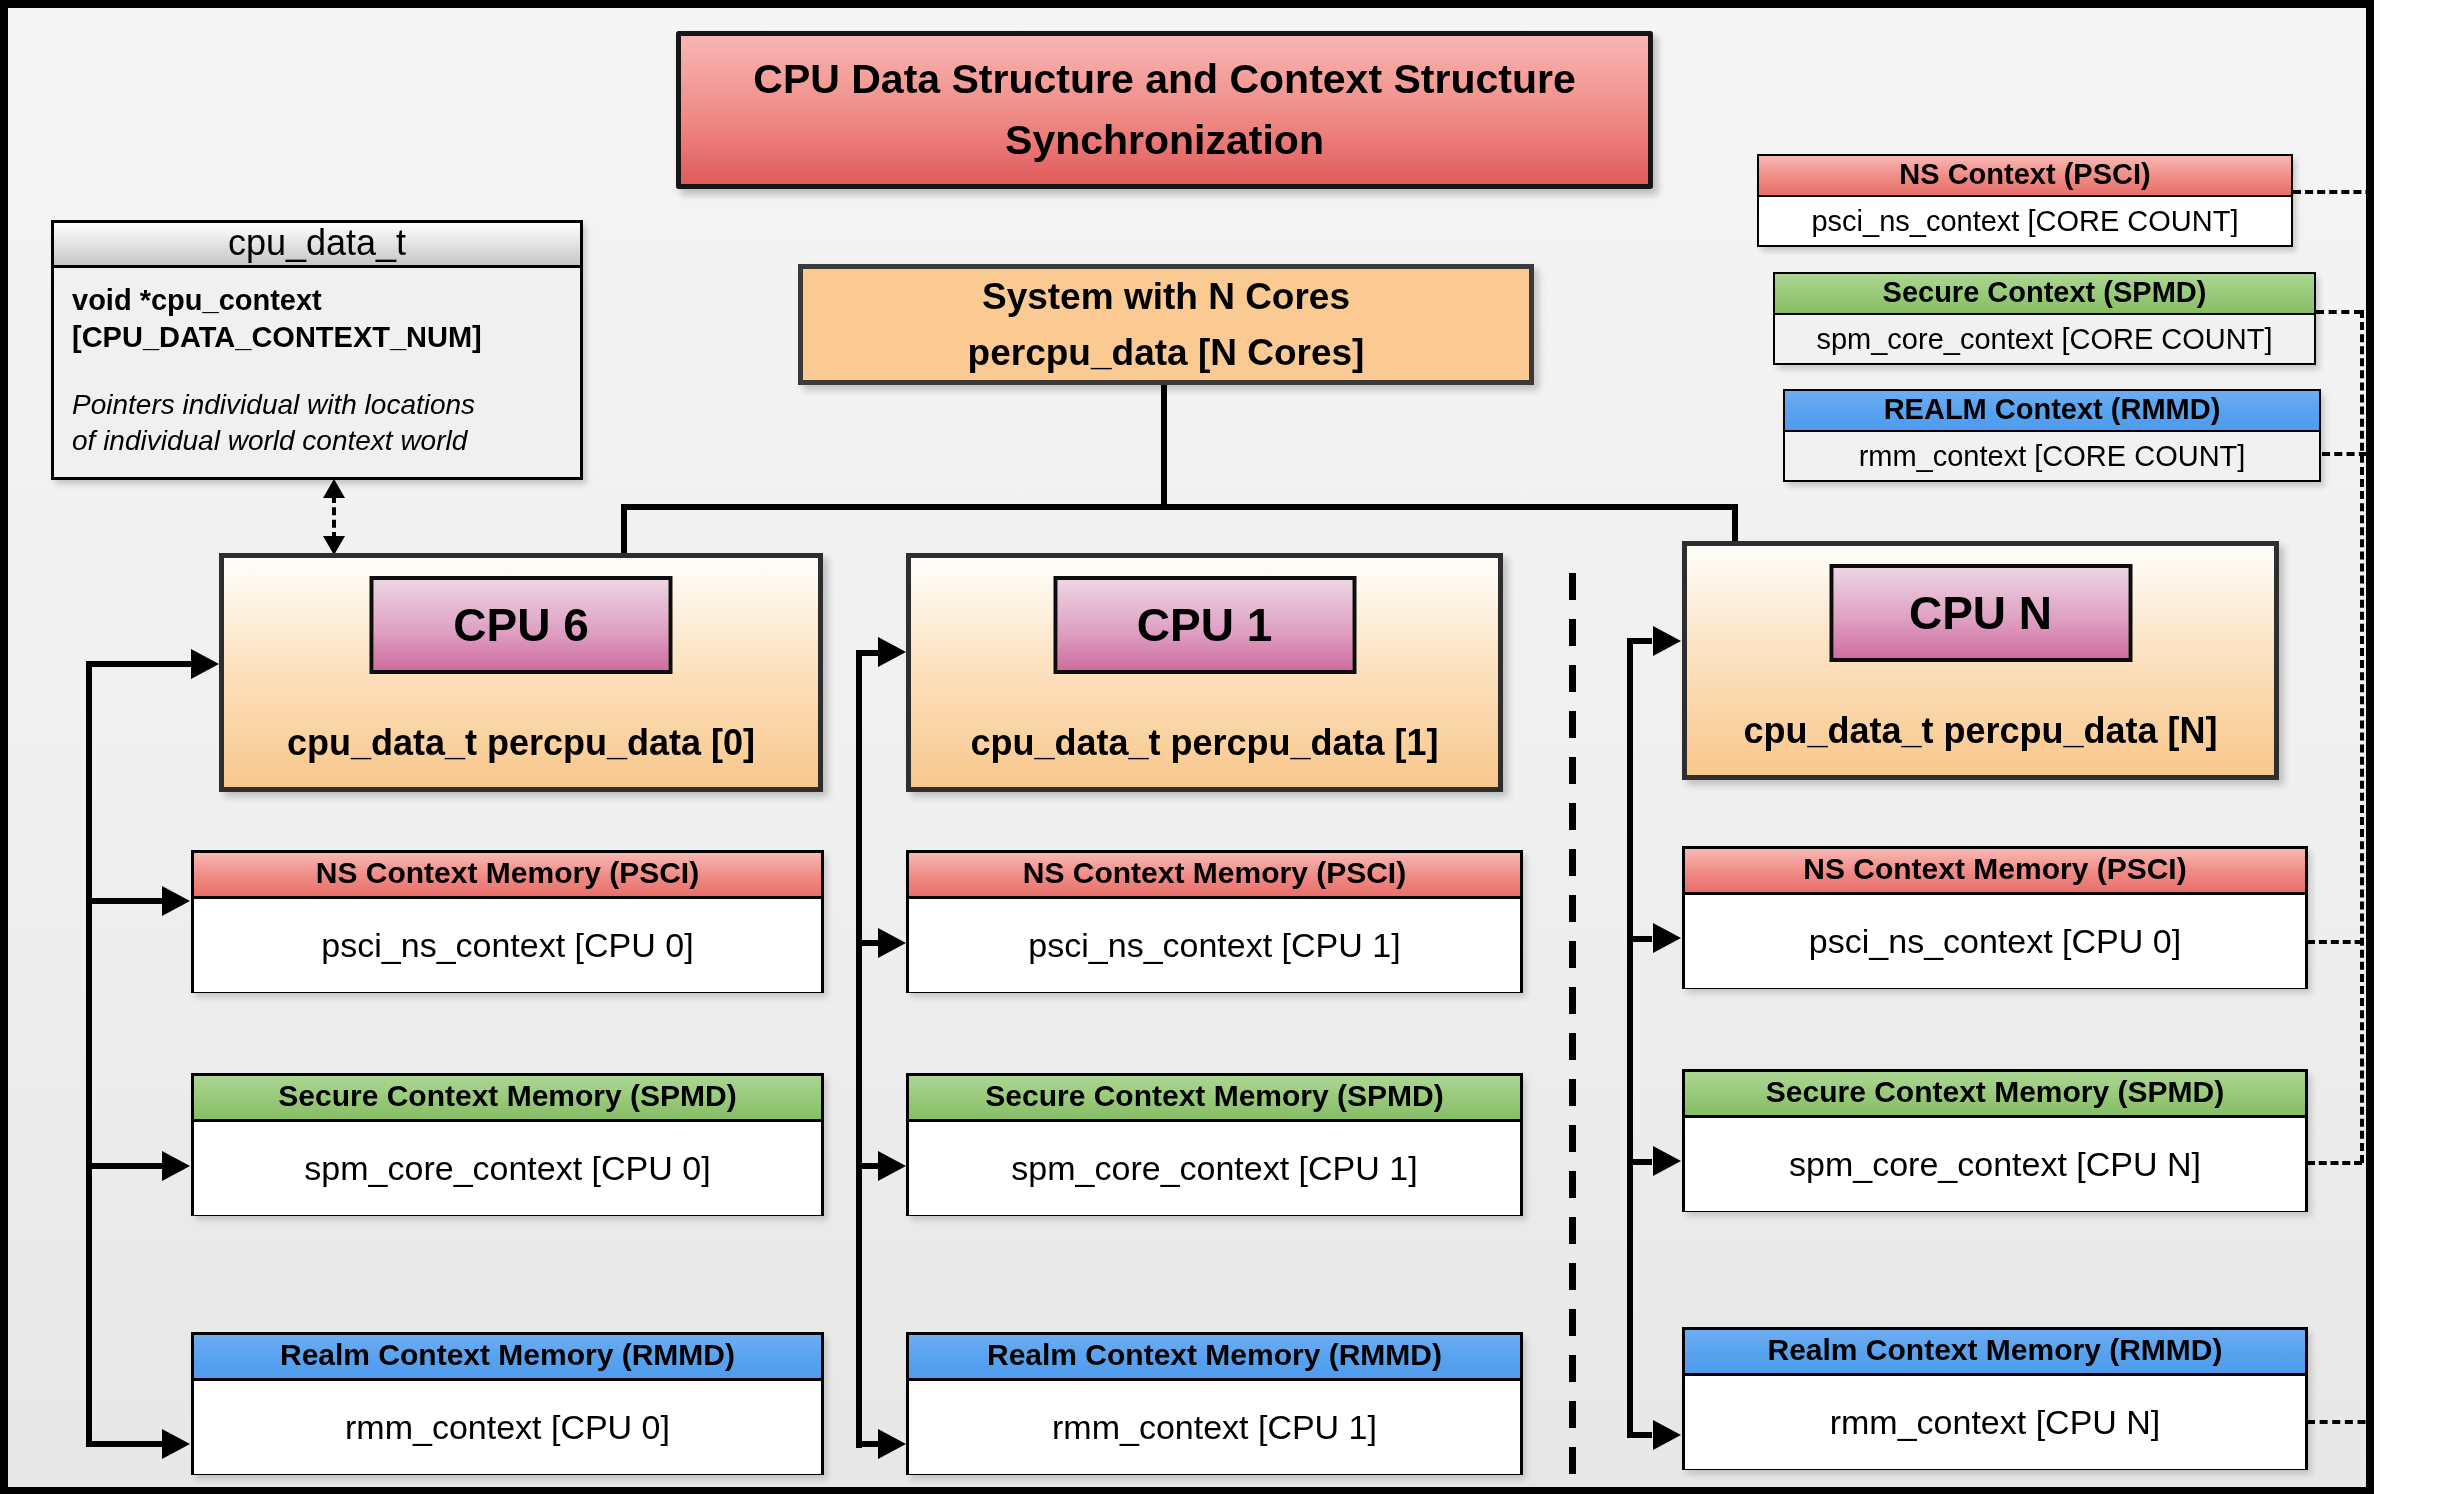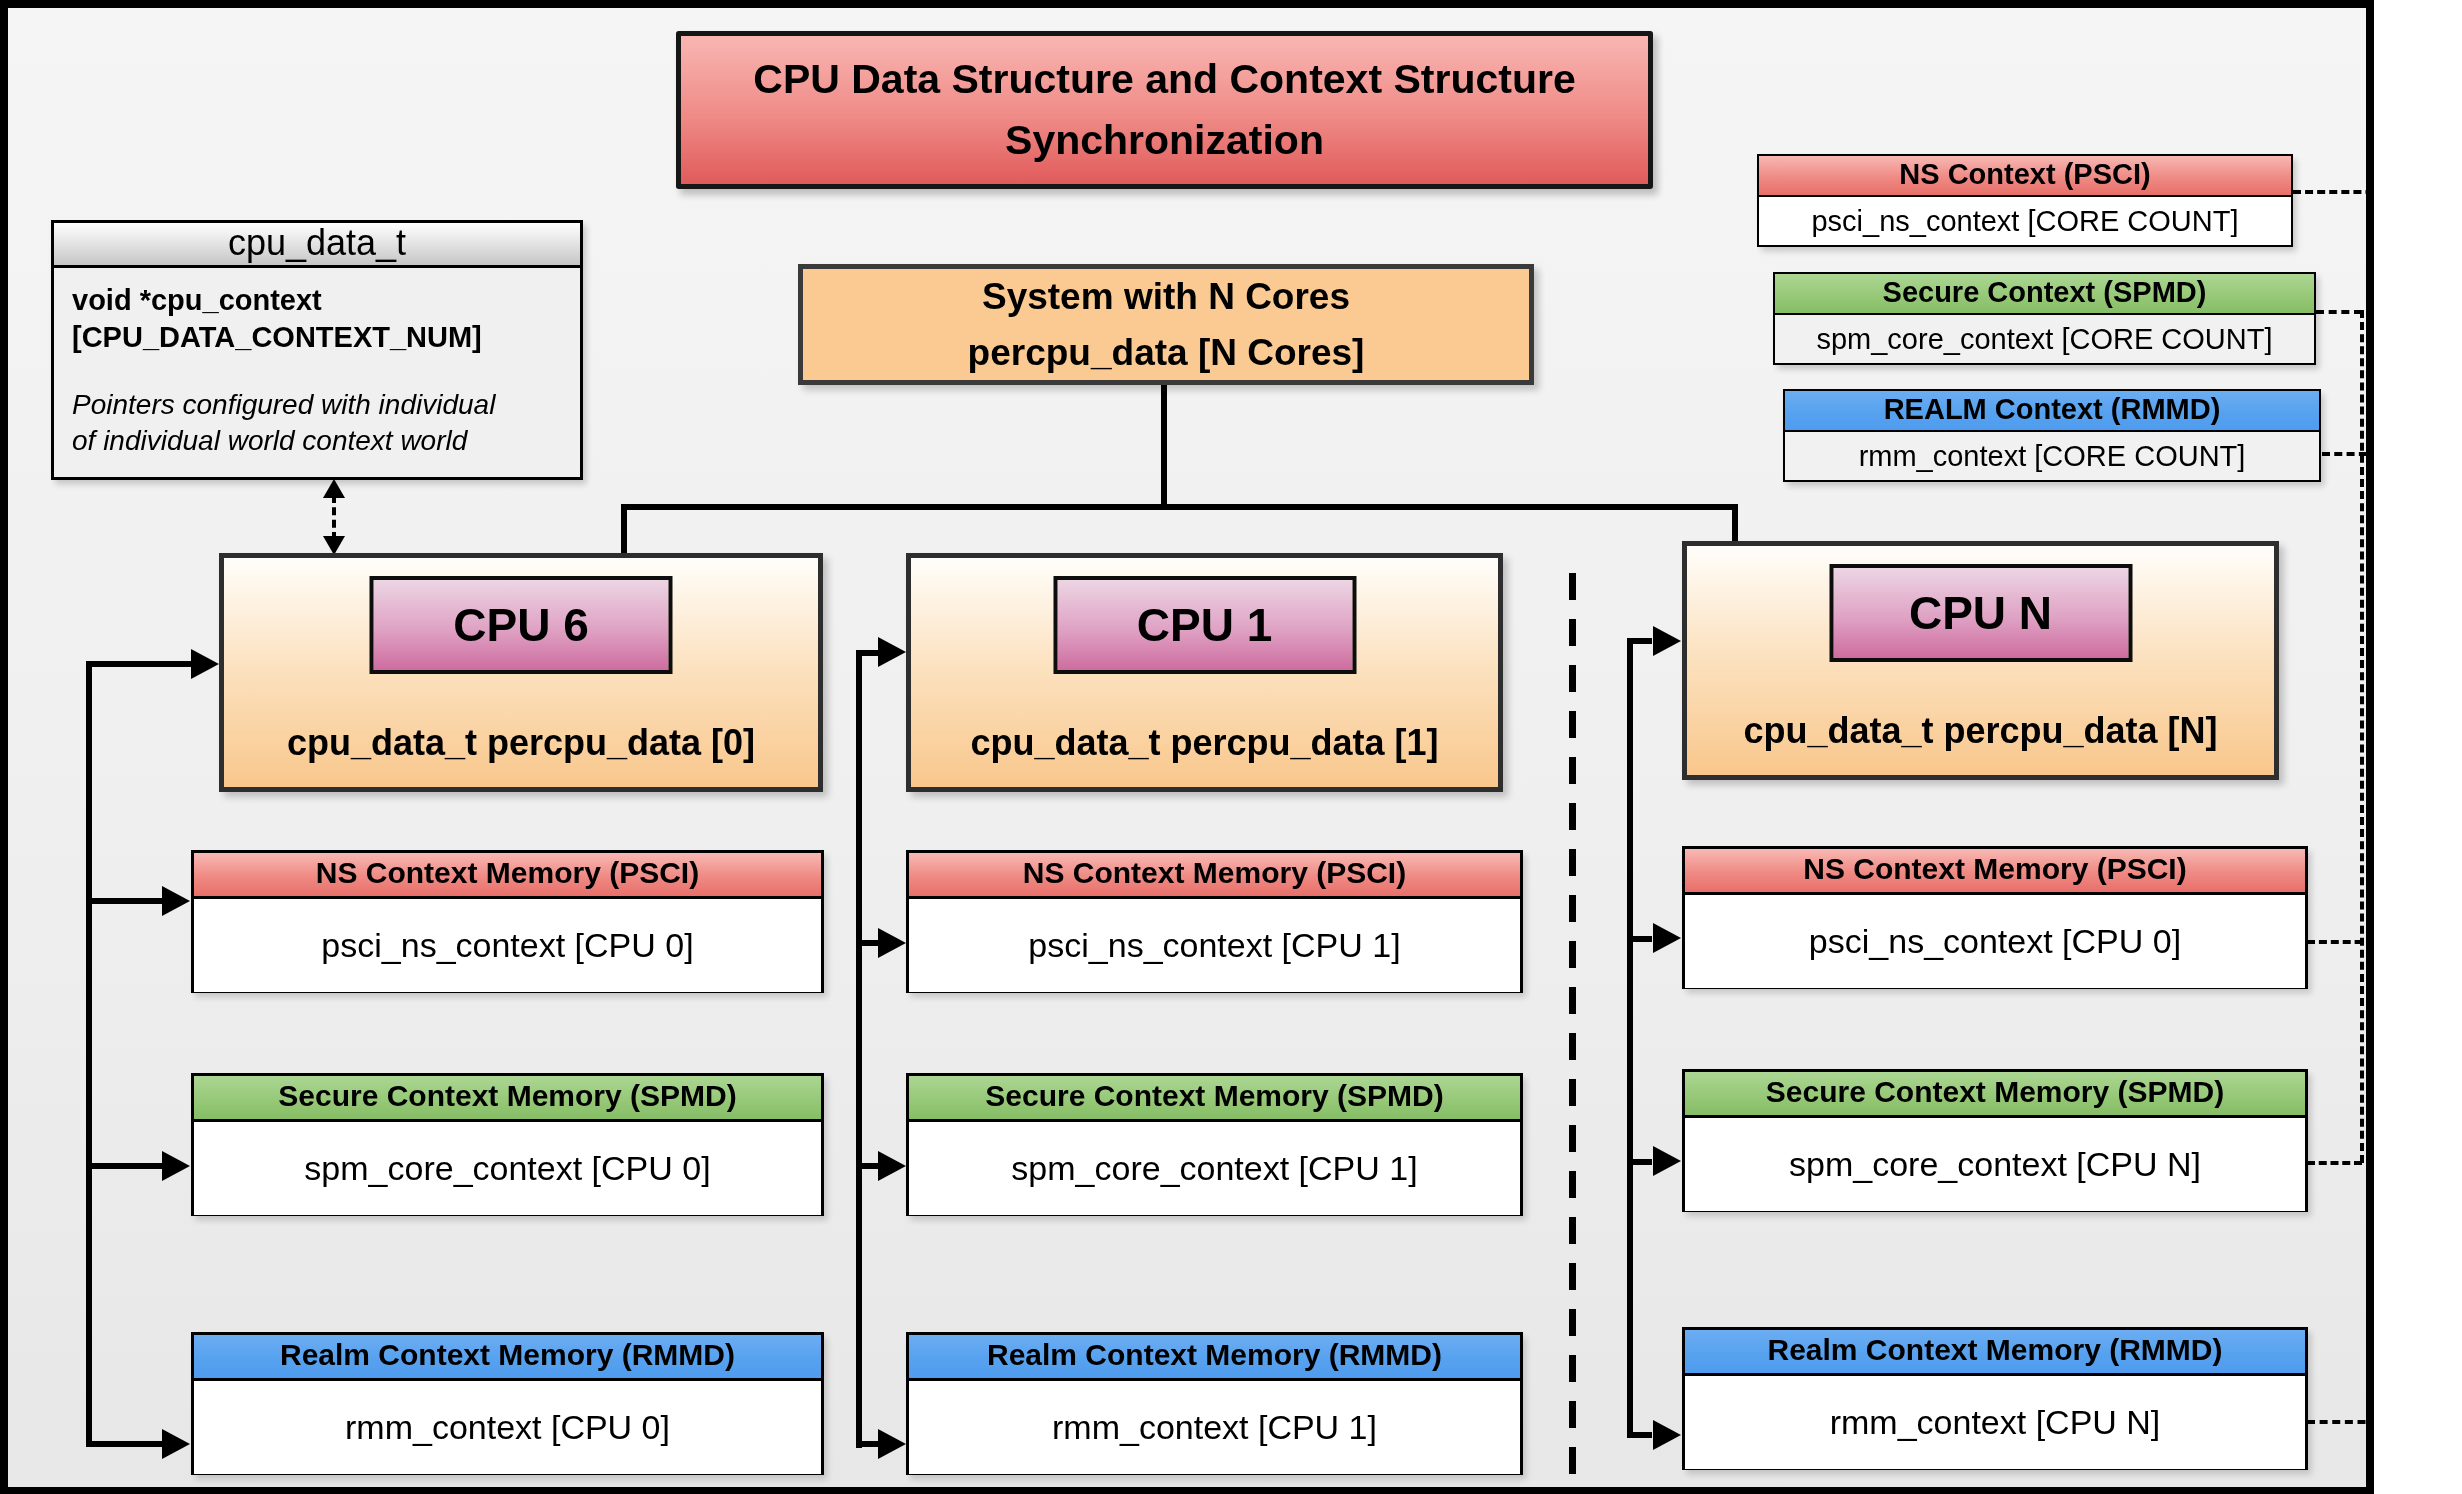--- a/index.html
+++ b/index.html
@@ -108,21 +108,21 @@
     <div>CPU Data Structure and Context Structure</div>
     <div>Synchronization</div>
   </div>
 
   <div class="abs struct-box">
     <div class="struct-header">cpu_data_t</div>
     <div class="struct-body">
       <div class="struct-field">void  *cpu_context</div>
       <div class="struct-field">[CPU_DATA_CONTEXT_NUM]</div>
       <div class="struct-note">
-        <div>Pointers configured with individual</div>
+        <div>Pointers individual with locations</div>
         <div>of individual world context world</div>
       </div>
     </div>
   </div>
 
   <div class="abs system-box">
     <div>System with N Cores</div>
     <div>percpu_data [N Cores]</div>
   </div>
 

